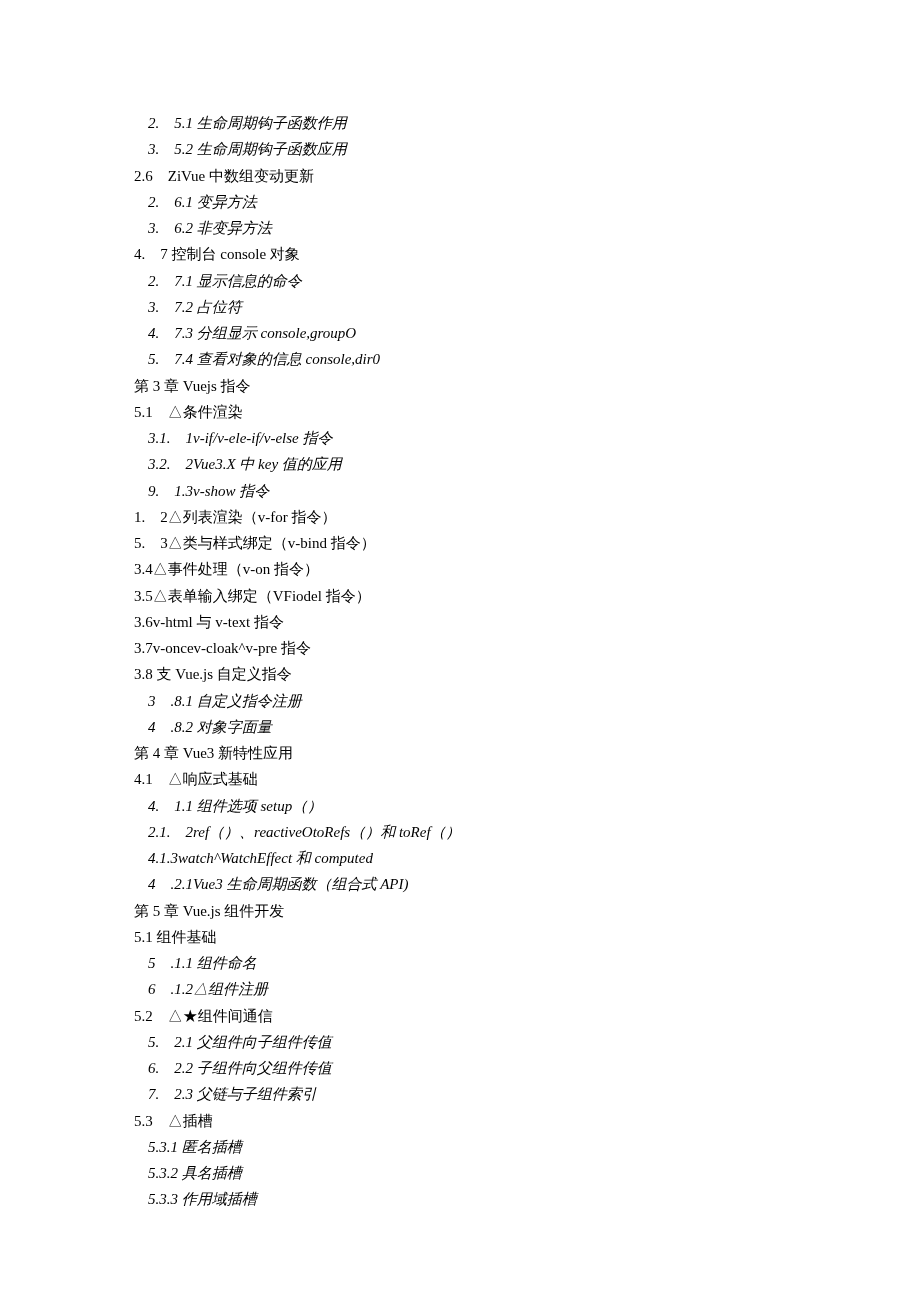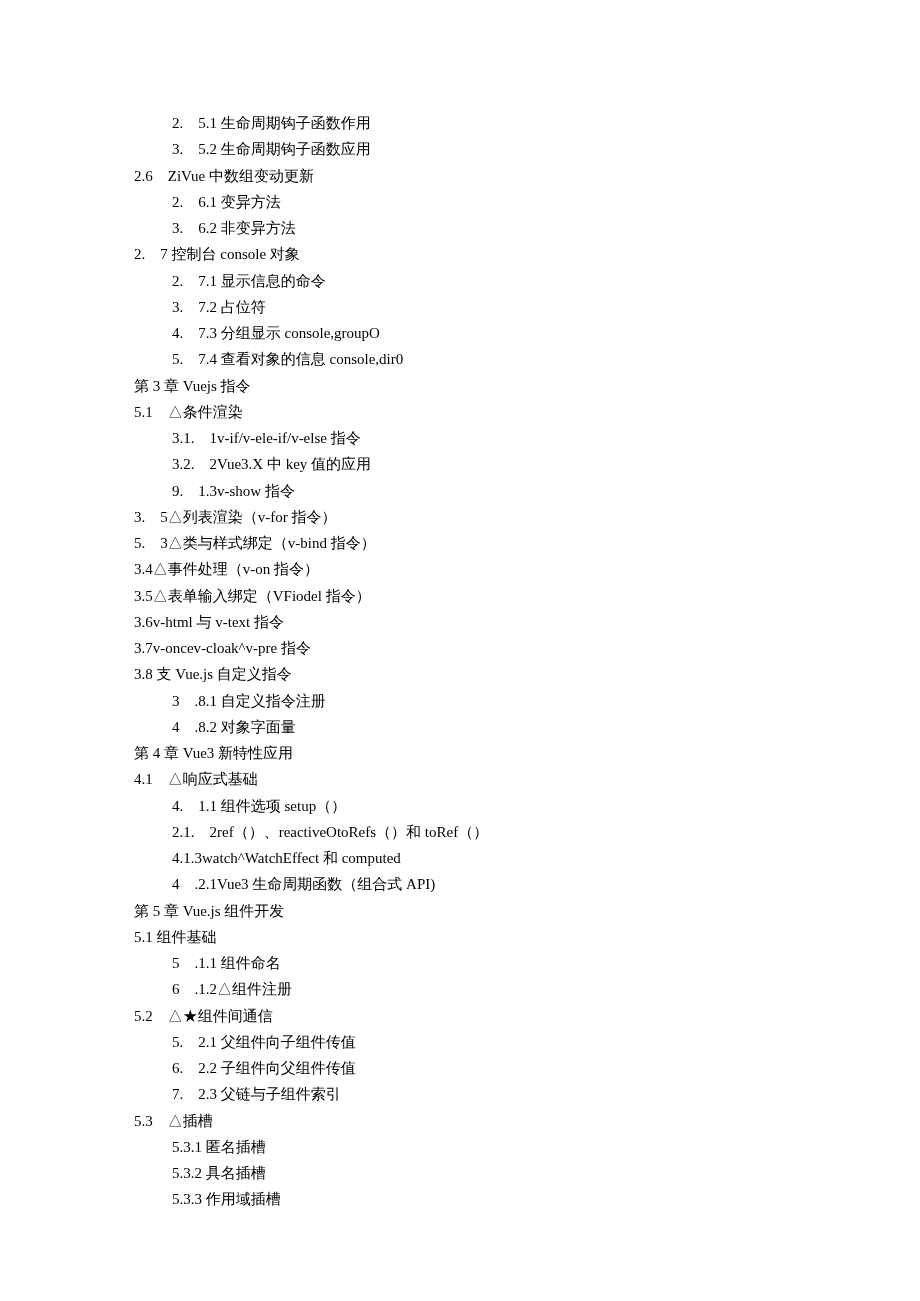--- a/index.html
+++ b/index.html
@@ -9,43 +9,43 @@
     color: #000;
     background: #fff;
     margin: 0;
     padding: 0;
     width: 920px;
   }
   .page {
     padding: 110px 130px 60px 130px;
   }
   .l0 { margin-left: 4px; }
-  .l1 { margin-left: 42px; }
+  .l1 { margin-left: 18px; font-style: italic; }
   .line { white-space: pre; }
 </style>
 </head>
 <body>
 
 <div class="page" id="page">
     <div class="line l1">2.　5.1 生命周期钩子函数作用</div>
     <div class="line l1">3.　5.2 生命周期钩子函数应用</div>
     <div class="line l0">2.6　ZiVue 中数组变动更新</div>
     <div class="line l1">2.　6.1 变异方法</div>
     <div class="line l1">3.　6.2 非变异方法</div>
-    <div class="line l0">2.　7 控制台 console 对象</div>
+    <div class="line l0">4.　7 控制台 console 对象</div>
     <div class="line l1">2.　7.1 显示信息的命令</div>
     <div class="line l1">3.　7.2 占位符</div>
     <div class="line l1">4.　7.3 分组显示 console,groupO</div>
     <div class="line l1">5.　7.4 查看对象的信息 console,dir0</div>
     <div class="line l0">第 3 章 Vuejs 指令</div>
     <div class="line l0">5.1　△条件渲染</div>
     <div class="line l1">3.1.　1v-if/v-ele-if/v-else 指令</div>
     <div class="line l1">3.2.　2Vue3.X 中 key 值的应用</div>
     <div class="line l1">9.　1.3v-show 指令</div>
-    <div class="line l0">3.　5△列表渲染（v-for 指令）</div>
+    <div class="line l0">1.　2△列表渲染（v-for 指令）</div>
     <div class="line l0">5.　3△类与样式绑定（v-bind 指令）</div>
     <div class="line l0">3.4△事件处理（v-on 指令）</div>
     <div class="line l0">3.5△表单输入绑定（VFiodel 指令）</div>
     <div class="line l0">3.6v-html 与 v-text 指令</div>
     <div class="line l0">3.7v-oncev-cloak^v-pre 指令</div>
     <div class="line l0">3.8 支 Vue.js 自定义指令</div>
     <div class="line l1">3　.8.1 自定义指令注册</div>
     <div class="line l1">4　.8.2 对象字面量</div>
     <div class="line l0">第 4 章 Vue3 新特性应用</div>
     <div class="line l0">4.1　△响应式基础</div>

